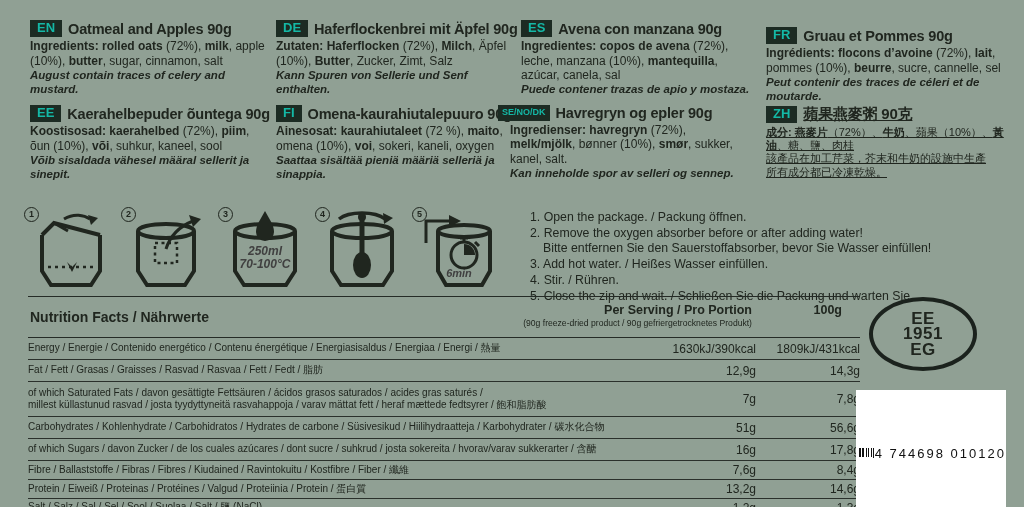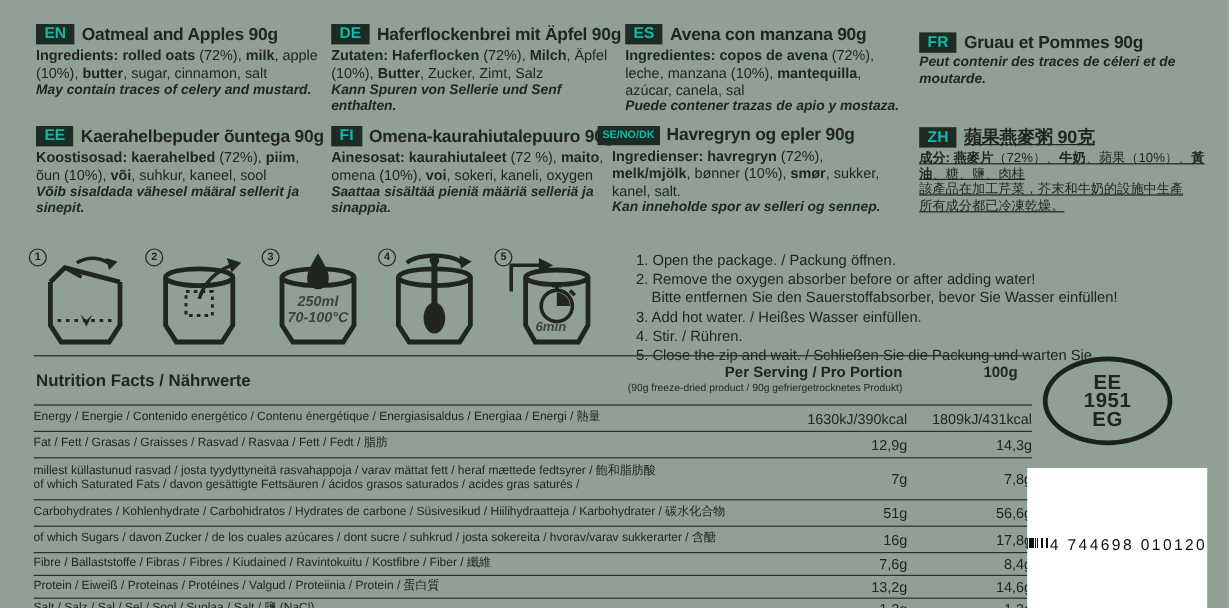--- a/index.html
+++ b/index.html
@@ -29,21 +29,21 @@
   .instructions div{white-space:nowrap;}
   .instructions .indent{padding-left:13px;}
 
   
   .ntable{position:absolute;left:28px;top:296px;width:832px;border-top:1.6px solid #252b26;}
   .nhead{position:relative;height:40px;border-bottom:1.6px solid #252b26;}
   .ntitle{position:absolute;left:2px;top:12px;font-weight:bold;font-size:14px;}
   .nserv{position:absolute;right:108px;top:6px;text-align:right;white-space:nowrap;}
   .nserv-main{font-weight:bold;font-size:12.5px;}
   .nserv-sub{font-size:8.6px;margin-top:1px;}
-  .n100{position:absolute;right:12px;top:6px;font-weight:bold;font-size:12.5px;}
+  .n100{position:absolute;right:18px;top:6px;font-weight:bold;font-size:12.5px;}
   .nrow{display:flex;align-items:center;border-bottom:1.2px solid #2a302b;}
   .nlabel{flex:1;font-size:10px;line-height:1.25;padding:1px 0;}
   .nval{width:118px;text-align:right;font-size:12px;white-space:nowrap;}
   .nval.last{width:104px;text-align:right;}
   .h21{height:21px;} .h34{height:34px;} .h18{height:18px;} .h17{height:17px;border-bottom:1.2px solid #2a302b;}
 
   
   .oval{position:absolute;left:869px;top:297px;width:100px;height:66px;border:4px solid #1b221d;border-radius:50%;display:flex;flex-direction:column;justify-content:center;align-items:center;font-weight:bold;font-size:17px;line-height:0.92;letter-spacing:0.5px;}
   .barcode-box{position:absolute;left:856px;top:390px;width:150px;height:117px;background:#ffffff;display:flex;flex-direction:row;align-items:center;padding-top:8px;box-sizing:border-box;}
   .barcode-num{font-size:13px;letter-spacing:2px;color:#111;margin-top:1px;white-space:nowrap;}
@@ -52,21 +52,21 @@
 <body>
 
 <div class="canvas">
 
   <div class="lang" style="left:30px;top:20px;">
     <div class="lang-head">
       <span class="badge">EN</span>
       <span class="lang-title">Oatmeal and Apples 90g</span>
     </div>
     <p class="ing"><span style="font-weight: bold;">Ingredients: rolled oats</span><span> (72%), </span><span style="font-weight: bold;">milk</span><span>, apple (10%), </span><span style="font-weight: bold;">butter</span><span>, sugar, cinnamon, salt</span></p>
-    <p class="allergen">May contain traces of celery and mustard.</p>
+    <p class="allergen">August contain traces of celery and mustard.</p>
   </div>
 
   <div class="lang" style="left:276px;top:20px;">
     <div class="lang-head">
       <span class="badge">DE</span>
       <span class="lang-title">Haferflockenbrei mit Äpfel 90g</span>
     </div>
     <p class="ing"><span style="font-weight: bold;">Zutaten: Haferflocken</span><span> (72%), </span><span style="font-weight: bold;">Milch</span><span>, Äpfel (10%), </span><span style="font-weight: bold;">Butter</span><span>, Zucker, Zimt, Salz</span></p>
     <p class="allergen">Kann Spuren von Sellerie und Senf enthalten.</p>
   </div>
@@ -78,20 +78,21 @@
     </div>
     <p class="ing"><span style="font-weight: bold;">Ingredientes: copos de avena</span><span> (72%), leche, manzana (10%), </span><span style="font-weight: bold;">mantequilla</span><span>, azúcar, canela, sal</span></p>
     <p class="allergen">Puede contener trazas de apio y mostaza.</p>
   </div>
 
   <div class="lang" style="left:766px;top:27px;width:248px;">
     <div class="lang-head">
       <span class="badge">FR</span>
       <span class="lang-title">Gruau et Pommes 90g</span>
     </div>
+    <p class="ing"><span style="font-weight: bold;">Ingrédients: flocons d’avoine</span><span> (72%), </span><span style="font-weight: bold;">lait</span><span>, pommes (10%), </span><span style="font-weight: bold;">beurre</span><span>, sucre, cannelle, sel</span></p>
     <p class="allergen">Peut contenir des traces de céleri et de moutarde.</p>
   </div>
 
   <div class="lang" style="left:30px;top:105px;">
     <div class="lang-head">
       <span class="badge">EE</span>
       <span class="lang-title">Kaerahelbepuder õuntega 90g</span>
     </div>
     <p class="ing"><span style="font-weight: bold;">Koostisosad: kaerahelbed</span><span> (72%), </span><span style="font-weight: bold;">piim</span><span>, õun (10%), </span><span style="font-weight: bold;">või</span><span>, suhkur, kaneel, sool</span></p>
     <p class="allergen">Võib sisaldada vähesel määral sellerit ja sinepit.</p>
@@ -230,22 +231,22 @@
       <div class="nval">1630kJ/390kcal</div>
       <div class="nval last">1809kJ/431kcal</div>
     </div>
     <div class="nrow h21">
       <div class="nlabel">Fat / Fett / Grasas / Graisses / Rasvad / Rasvaa / Fett / Fedt / 脂肪</div>
       <div class="nval">12,9g</div>
       <div class="nval last">14,3g</div>
     </div>
     <div class="nrow h34">
       <div class="nlabel">
+        <div>of which Saturated Fats / davon gesättigte Fettsäuren / ácidos grasos saturados / acides gras saturés /</div>
         <div>millest küllastunud rasvad / josta tyydyttyneitä rasvahappoja / varav mättat fett / heraf mættede fedtsyrer / 飽和脂肪酸</div>
-        <div>of which Saturated Fats / davon gesättigte Fettsäuren / ácidos grasos saturados / acides gras saturés /</div>
       </div>
       <div class="nval">7g</div>
       <div class="nval last">7,8g</div>
     </div>
     <div class="nrow h21">
       <div class="nlabel">Carbohydrates / Kohlenhydrate / Carbohidratos / Hydrates de carbone /  Süsivesikud / Hiilihydraatteja / Karbohydrater / 碳水化合物</div>
       <div class="nval">51g</div>
       <div class="nval last">56,6g</div>
     </div>
     <div class="nrow h21">

